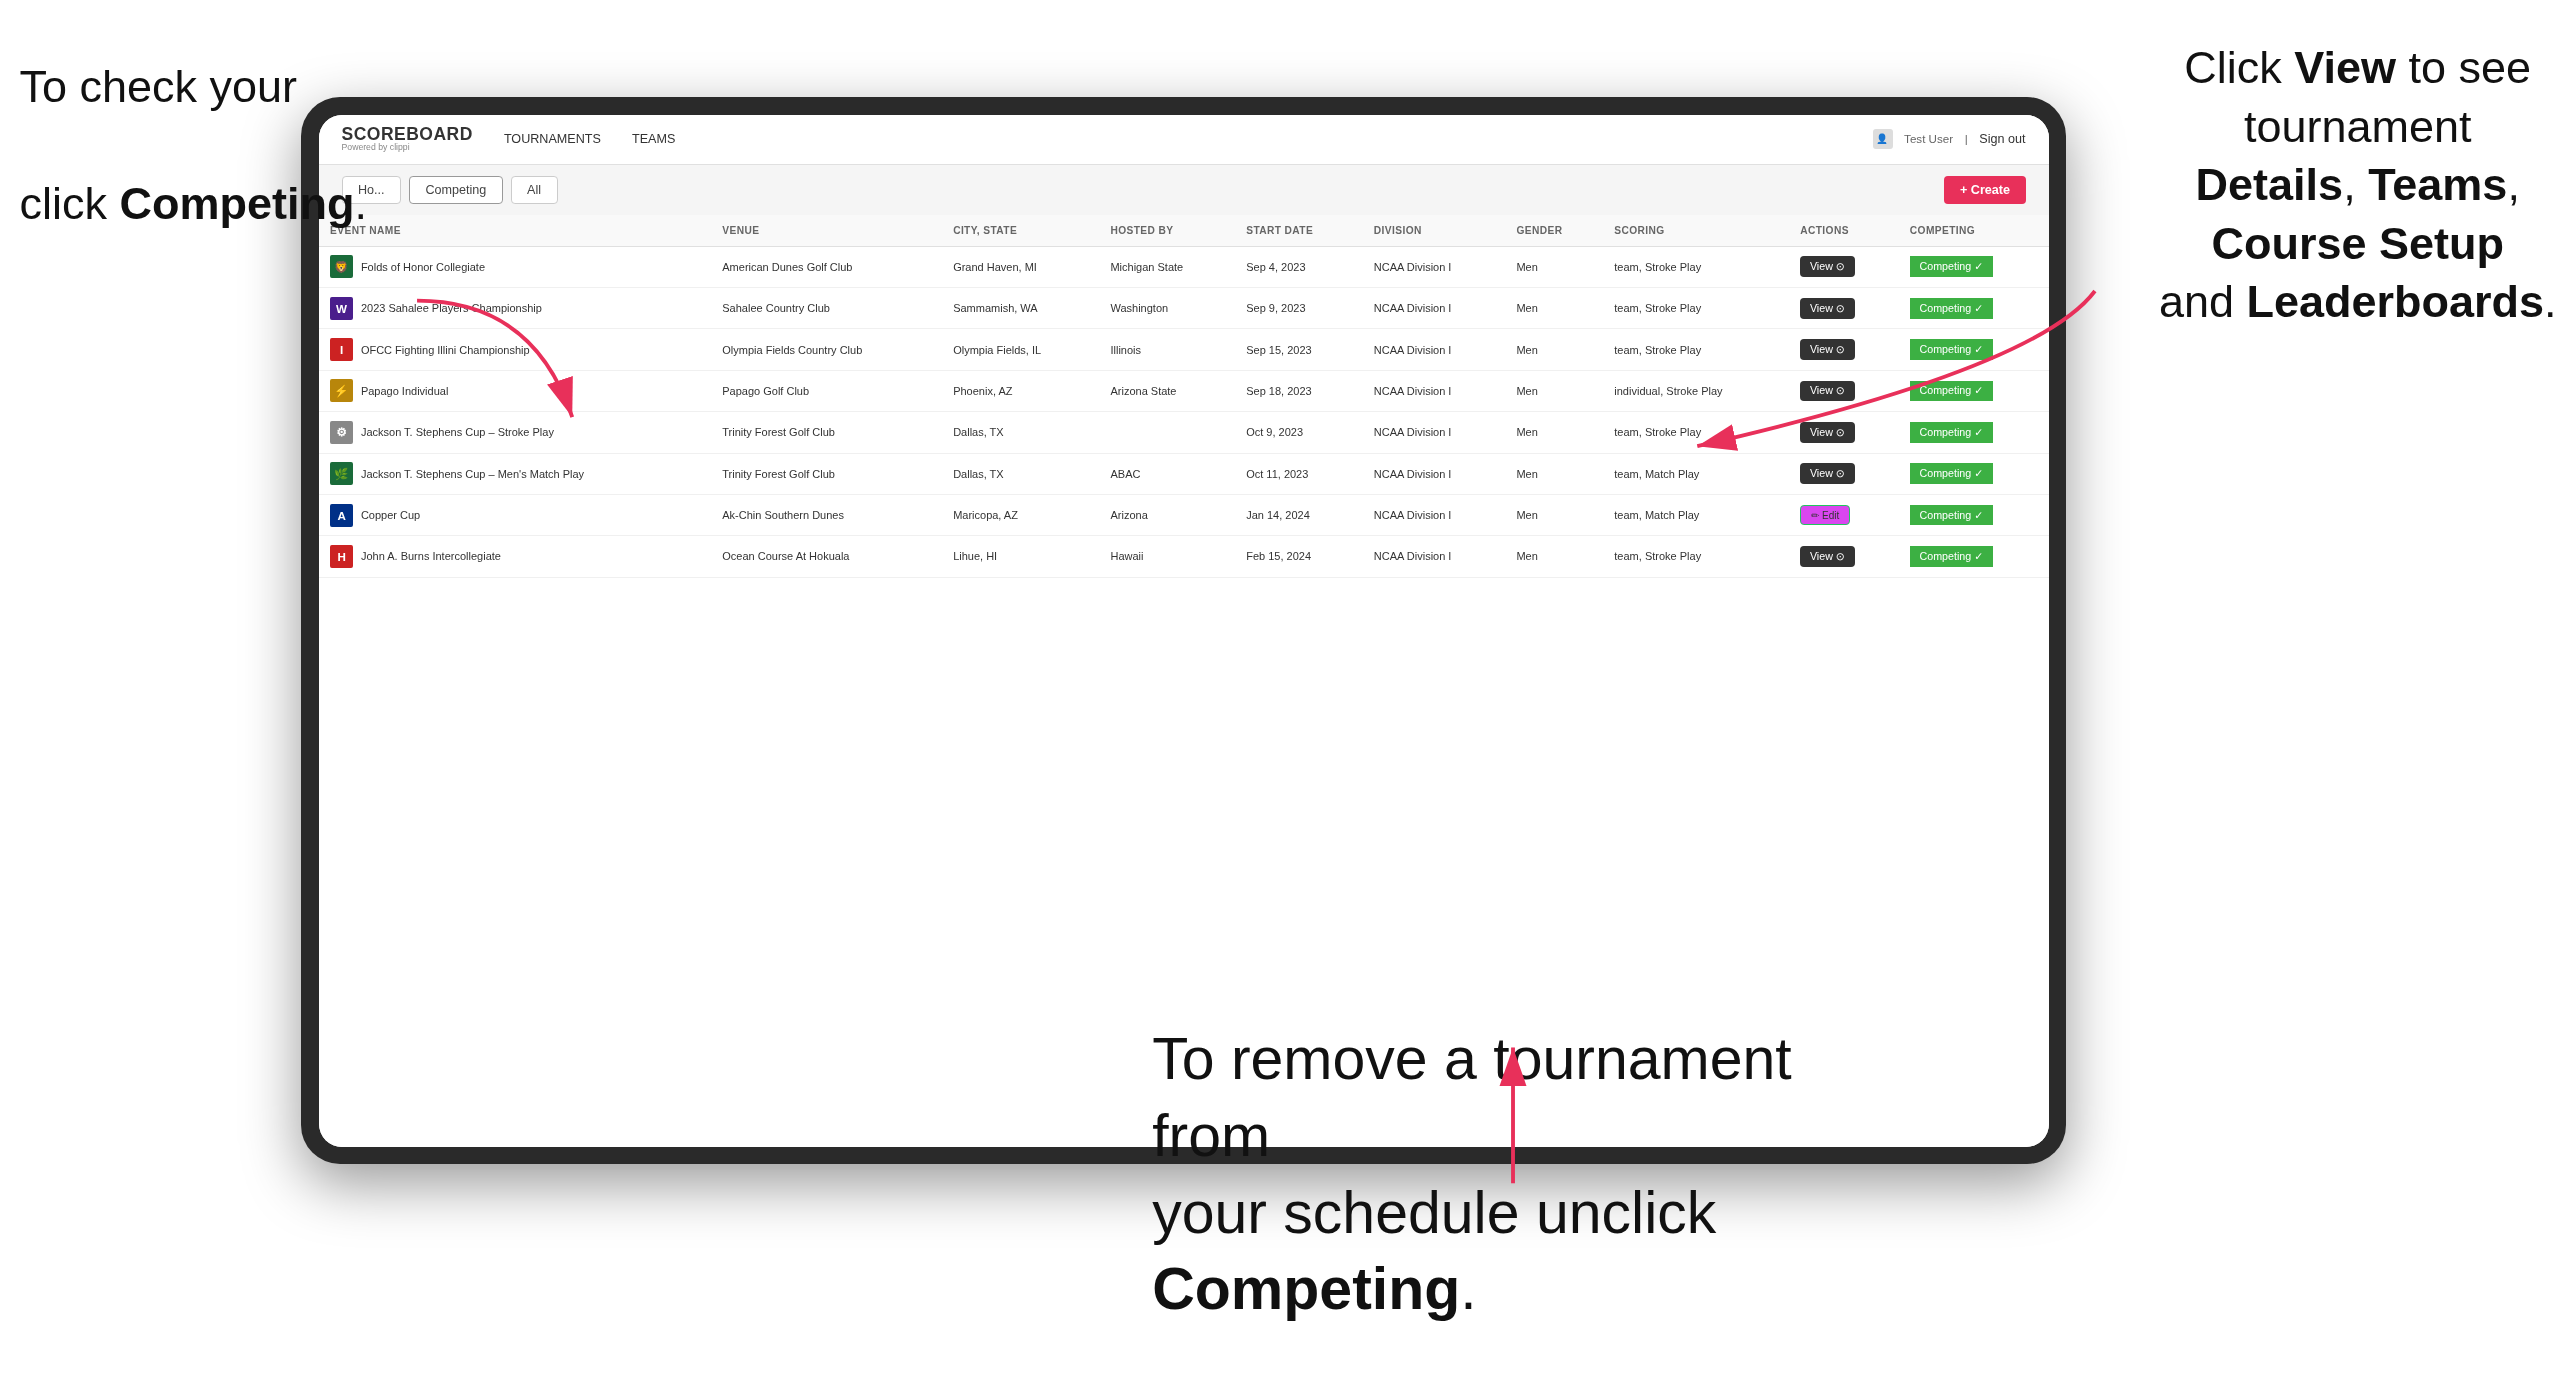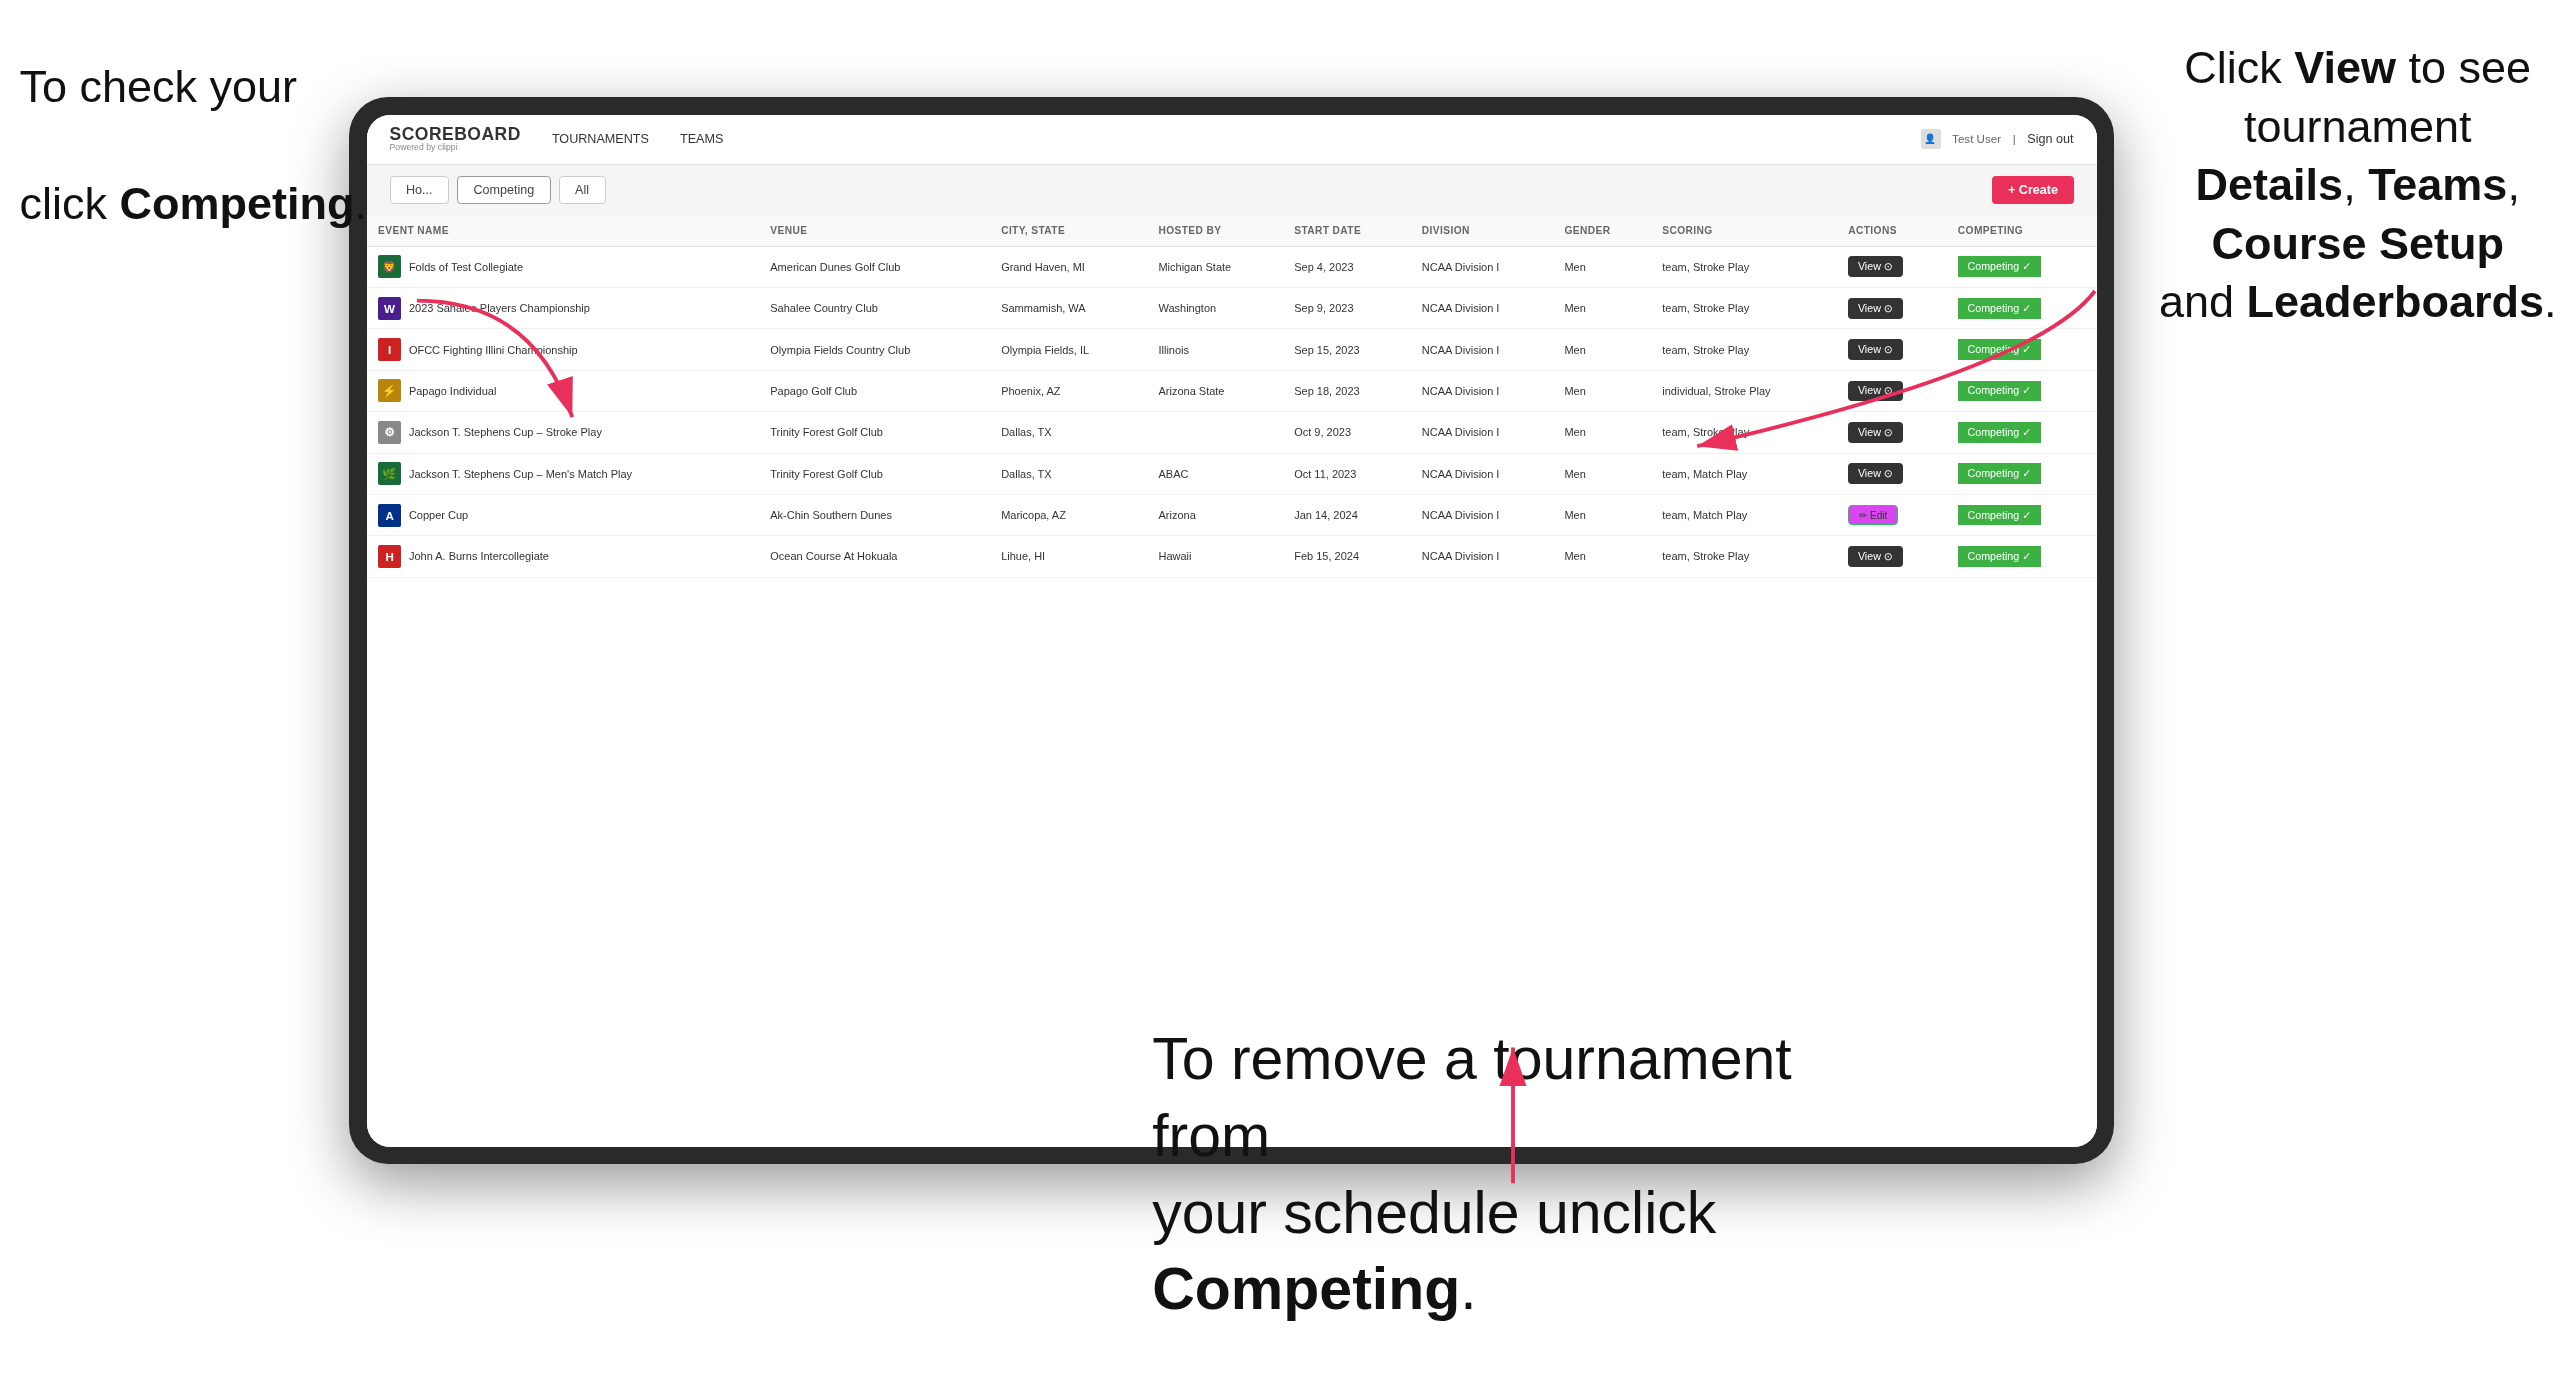--- a/index.html
+++ b/index.html
@@ -61,21 +61,20 @@
     .tablet {
       position: absolute;
       top: 97px;
       left: 301px;
       width: 1765px;
       height: 1067px;
       background: #2a2a2a;
       border-radius: 39px;
       padding: 17.5px;
       box-shadow: 0 19.4px 58px rgba(0,0,0,0.4);
-      margin-left: 48px;
     }
 
     .tablet-screen {
       width: 100%;
       height: 100%;
       background: #f5f5f5;
       border-radius: 23px;
       overflow: hidden;
       display: flex;
       flex-direction: column;
@@ -322,21 +321,21 @@
             <th>SCORING</th>
             <th>ACTIONS</th>
             <th>COMPETING</th>
           </tr>
         </thead>
         <tbody id="table-body">
         <tr>
       <td>
         <div class="event-name-cell">
           <div class="team-logo" style="background:#1a6b3a; color:#fff;">🦁</div>
-          <span>Folds of Test Collegiate</span>
+          <span>Folds of Honor Collegiate</span>
         </div>
       </td>
       <td>American Dunes Golf Club</td>
       <td>Grand Haven, MI</td>
       <td>Michigan State</td>
       <td>Sep 4, 2023</td>
       <td>NCAA Division I</td>
       <td>Men</td>
       <td>team, Stroke Play</td>
       <td class="actions-cell"><button class="view-btn">View ⊙</button></td>

